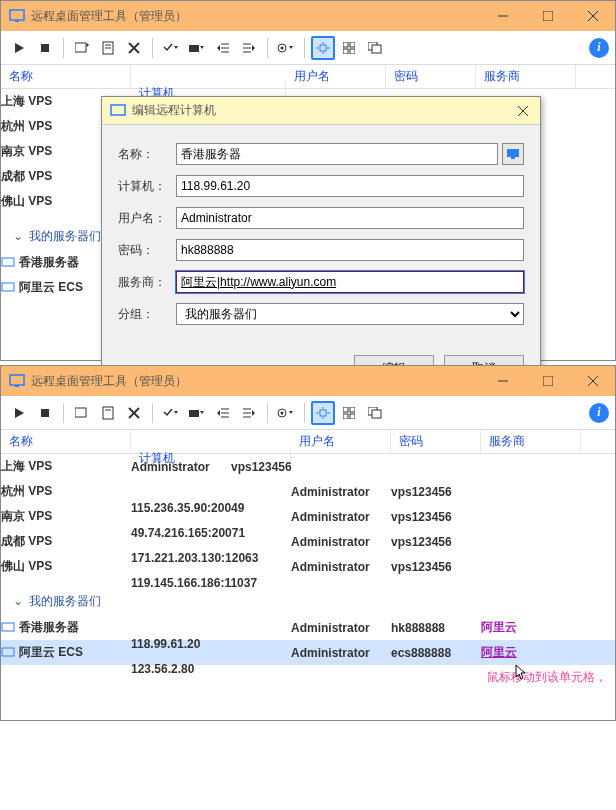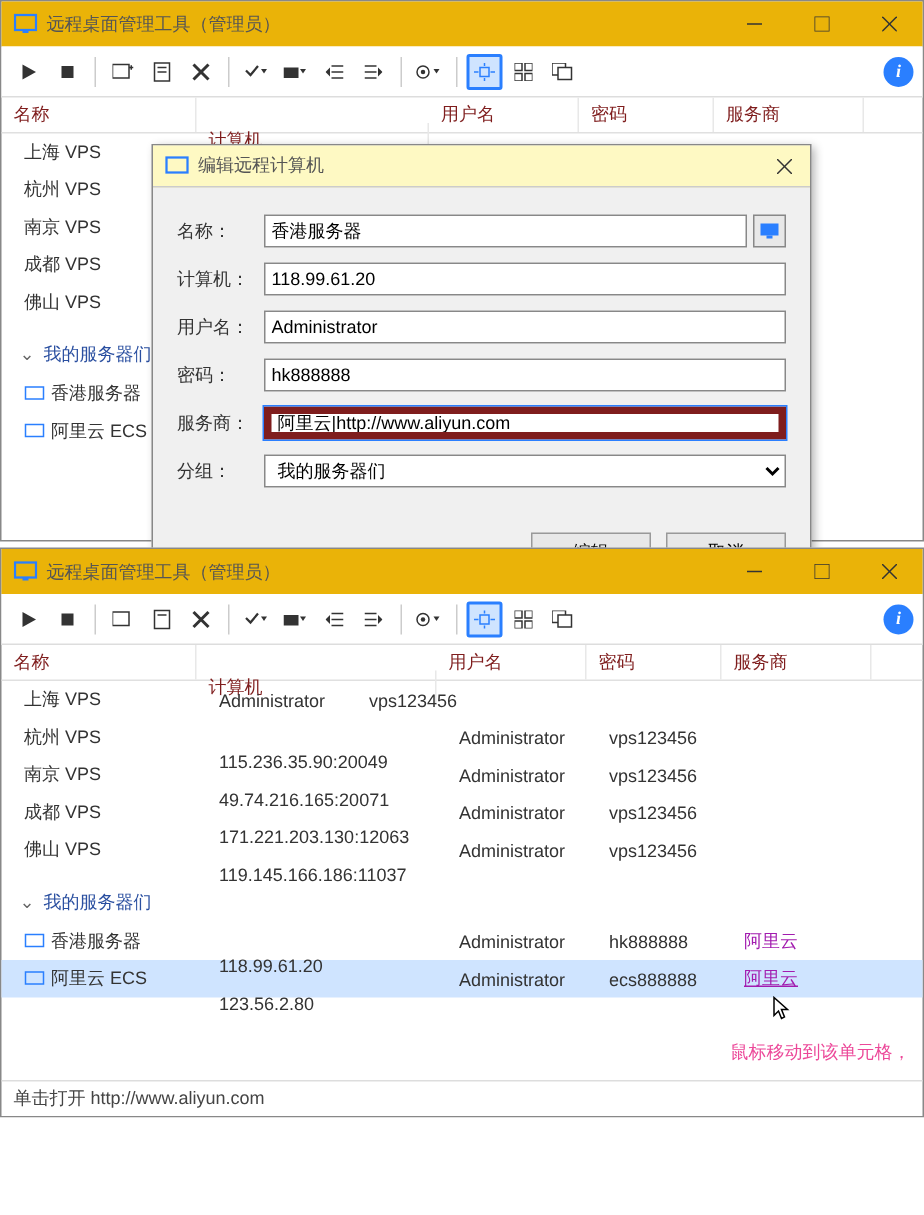--- a/index.html
+++ b/index.html
@@ -1,43 +1,43 @@
 <!DOCTYPE html>
 <html><head>
 <meta charset="utf-8">
 <style>
 * { box-sizing: border-box; margin: 0; padding: 0; font-family: "Microsoft YaHei", sans-serif; font-size: 12px; }
 body { background: #fff; width: 616px; }
 .window { border: 1px solid #888; background: #fff; }
-.titlebar { display: flex; align-items: center; height: 30px; padding: 0 0 0 8px; background: #eab308; }
+.titlebar { display: flex; align-items: center; height: 30px; padding: 0 0 0 8px; background: #fdba74; }
 .titlebar .icon { width: 16px; height: 16px; margin-right: 6px; }
 .titlebar .title { flex: 1; color: #555; }
 .winbtn { width: 45px; height: 30px; display: flex; align-items: center; justify-content: center; color: #444; }
 .toolbar { display: flex; align-items: center; height: 34px; padding: 0 6px; background: #fff; border-bottom: 1px solid #ddd; gap: 2px; }
 .tbtn { width: 24px; height: 24px; display: flex; align-items: center; justify-content: center; color: #333; border-radius: 2px; }
 .tbtn.selected { border: 2px solid #2a7fff; background: #cfe4ff; }
 .tsep { width: 1px; height: 20px; background: #ccc; margin: 0 4px; }
 .tinfo { margin-left: auto; width: 20px; height: 20px; border-radius: 10px; background: #2a7fff; color: #fff; display: flex; align-items: center; justify-content: center; font-weight: bold; font-style: italic; font-family: serif; }
 .header-row { display: flex; height: 24px; align-items: center; border-bottom: 1px solid #e0e0e0; }
-.header-row > div { padding: 0 8px; color: #7f1d1d; border-right: 1px solid #e8e8e8; height: 100%; display: flex; align-items: center; }
+.header-row > div { padding: 0 8px; color: #1d4ed8; border-right: 1px solid #e8e8e8; height: 100%; display: flex; align-items: center; }
 .data-row { display: flex; height: 25px; align-items: center; }
-.data-row > div { padding: 0 15px; color: #333; overflow: hidden; white-space: nowrap; }
+.data-row > div { padding: 0 0; color: #333; overflow: hidden; white-space: nowrap; font-weight: bold; }
 .data-row.selected { background: #cfe4ff; }
 .group-row { display: flex; align-items: center; height: 28px; padding-left: 12px; color: #2a4fa0; font-size: 13px; font-weight: 500; }
 .group-row .chev { margin-right: 6px; color: #666; }
 .c-name { width: 130px; } .c-comp { width: 155px; margin-top: 33px; } .c-user { width: 100px; } .c-pwd { width: 90px; } .c-prov { width: 100px; }
 .w2 .c-name { width: 130px; } .w2 .c-comp { width: 160px; }
 .server-icon { width: 14px; height: 12px; display: inline-block; vertical-align: middle; margin-right: 4px; }
 .dialog { position: absolute; left: 100px; top: 95px; width: 440px; background: #f0f0f0; border: 1px solid #888; box-shadow: 2px 2px 6px rgba(0,0,0,0.3); }
 .dialog .titlebar { background: #fef9c3; height: 28px; border-bottom: 1px solid #ccc; }
 .dialog .body { padding: 18px 16px 10px 16px; }
 .form-row { display: flex; align-items: center; margin-bottom: 10px; }
 .form-row label { width: 58px; color: #333; }
 .form-row input, .form-row select { flex: 1; height: 22px; border: 1px solid #888; padding: 0 4px; background: #fff; font-size: 12px; }
-.form-row input.focused { border: 5px solid #7f1d1d; outline: 1px solid #2a7fff; }
+.form-row input.focused { border: 1px solid #7f1d1d; outline: 1px solid #2a7fff; text-decoration: underline; }
 .form-row .icon-btn { width: 22px; height: 22px; margin-left: 4px; border: 1px solid #888; background: #e8e8e8; display: flex; align-items: center; justify-content: center; }
 .dialog .btnrow { display: flex; justify-content: flex-end; gap: 10px; padding: 10px 16px 14px; }
 .dialog button { width: 80px; height: 26px; background: #e8e8e8; border: 1px solid #999; }
 .link { color: #a21caf; }
 .link.u { text-decoration: underline; }
 .annotation { position: absolute; color: #ec4899; font-size: 14px; line-height: 1.5; text-align: right; }
 .statusbar { height: 24px; display: flex; align-items: center; padding: 0 8px; color: #444; border-top: 1px solid #ddd; }
 .cursor { position: absolute; width: 16px; height: 20px; }
 svg { display: block; }
 </style>
@@ -433,23 +433,20 @@
         <div class="c-name"><span class="server-icon"><svg width="14" height="12">
               <rect x="1" y="1" width="12" height="8" fill="none" stroke="#2a7fff"></rect>
             </svg></span><span>阿里云 ECS</span></div>
         <div class="c-comp">123.56.2.80</div>
         <div class="c-user">Administrator</div>
         <div class="c-pwd">ecs888888</div>
         <div class="c-prov"><span class="link u">阿里云</span></div>
       </div>
     <div style="height:55px"></div>
   </div>
-  <div class="statusbar">
-      <span>单击打开 http://www.aliyun.com</span>
-    </div>
 
   <div class="annotation" style="right:8px;bottom:34px;">
     <div>鼠标移动到该单元格，</div>
   </div>
   <div class="cursor" style="left:512px;top:298px;">
     <svg width="16" height="20">
         <path d="M3,1 L3,13 L6,10 L8,15 L10,14 L8,9 L12,9 Z" fill="#fff" stroke="#000"></path>
       </svg>
   </div>
 </div>

